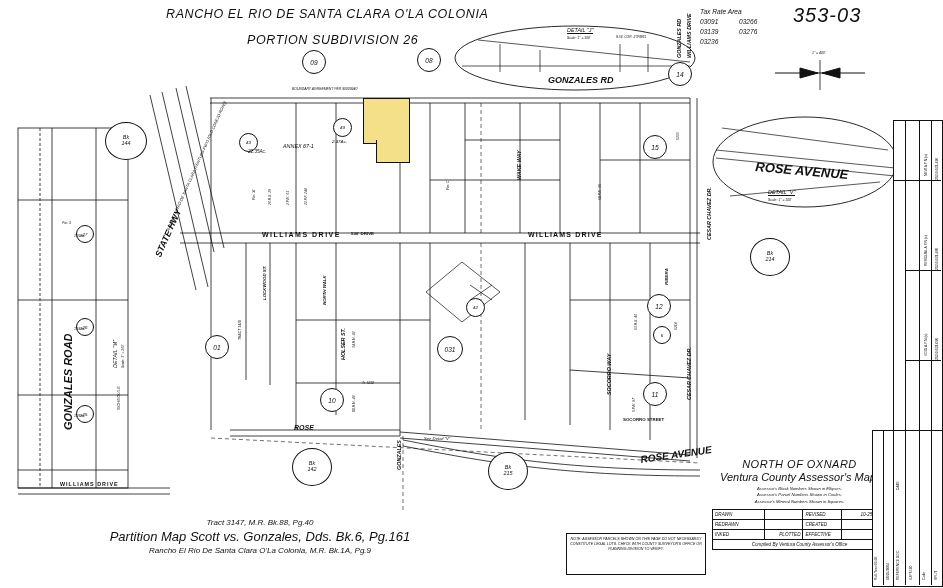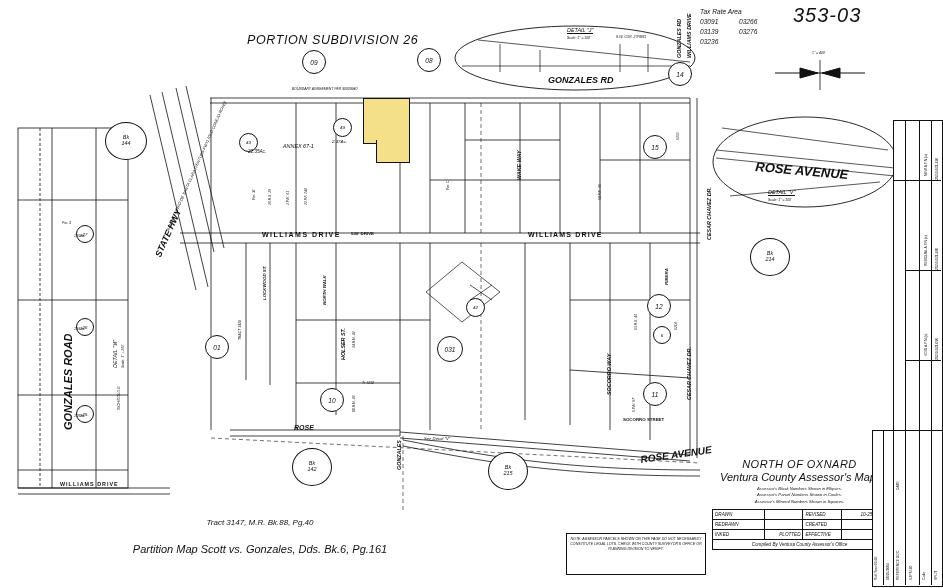--- a/index.html
+++ b/index.html
@@ -33,20 +33,21 @@
      text-align:center;font-size:3.6px;line-height:1.45;padding:3px 2px;}
   .vtxt{position:absolute;transform:rotate(-90deg);transform-origin:left top;
         white-space:nowrap;font-style:italic;}
   svg{position:absolute;left:0;top:0;overflow:visible;}
 </style>
 </head>
 <body>
 
 <div class="map">
 
+  <div class="t ttl it" style="left:166px;top:8px;">RANCHO EL RIO DE SANTA CLARA O'LA COLONIA</div>
   <div class="t ttl it" style="left:247px;top:34px;">PORTION SUBDIVISION 26</div>
 
   <div class="t pg it" style="left:793px;top:5px;">353-03</div>
 
   <div style="position:absolute;left:700px;top:9px;">
     <div class="t md it" style="left:0;top:0;">Tax Rate Area</div>
     <div class="t md it" style="left:0;top:10px;">03091</div>
     <div class="t md it" style="left:39px;top:10px;">03266</div>
     <div class="t md it" style="left:0;top:20px;">03139</div>
     <div class="t md it" style="left:39px;top:20px;">03276</div>
@@ -326,21 +327,22 @@
   <div class="vtxt tiny it" style="left:632px;top:412px;">5 P.M. 97</div>
   <div class="vtxt tiny it" style="left:352px;top:412px;">88 R.M. 40</div>
   <div class="vtxt tiny it" style="left:352px;top:348px;">34 R.M. 42</div>
   <div class="vtxt tiny it" style="left:676px;top:140px;">5232</div>
   <div class="vtxt tiny it" style="left:674px;top:330px;">5214</div>
 
   <div class="notebox" style="left:566px;top:533px;width:134px;height:34px;font-style:italic;">NOTE: ASSESSOR PARCELS SHOWN ON THIS PAGE DO NOT NECESSARILY CONSTITUTE LEGAL LOTS. CHECK WITH COUNTY SURVEYOR'S OFFICE OR PLANNING DIVISION TO VERIFY.</div>
 
   <div style="position:absolute;left:0;top:518px;width:520px;text-align:center;">
     <div class="it" style="font-size:8px;">Tract 3147, M.R. Bk.88, Pg.40</div>
-    <div class="it" style="font-size:11px;margin-top:16px;">Partition Map Scott vs. Gonzales, Dds. Bk.6, Pg.161</div>
+    <div class="it" style="font-size:13px;margin-top:2px;">Partition Map Scott vs. Gonzales, Dds. Bk.6, Pg.161</div>
+    <div class="it" style="font-size:8px;margin-top:2px;">Rancho El Rio De Santa Clara O'La Colonia, M.R. Bk.1A, Pg.9</div>
   </div>
 
   <div style="position:absolute;left:712px;top:458px;width:175px;">
     <div class="it" style="font-size:11px;text-align:center;letter-spacing:.5px;">NORTH OF OXNARD</div>
     <div class="it" style="font-size:11px;text-align:center;margin-top:1px;">Ventura County Assessor's Map.</div>
 
     <div style="margin-top:3px;text-align:center;">
       <div class="it" style="font-size:4.2px;line-height:1.5;">Assessor's Block Numbers Shown in Ellipses.</div>
       <div class="it" style="font-size:4.2px;line-height:1.5;">Assessor's Parcel Numbers Shown in Circles.</div>
       <div class="it" style="font-size:4.2px;line-height:1.5;">Assessor's Mineral Numbers Shown in Squares.</div>

